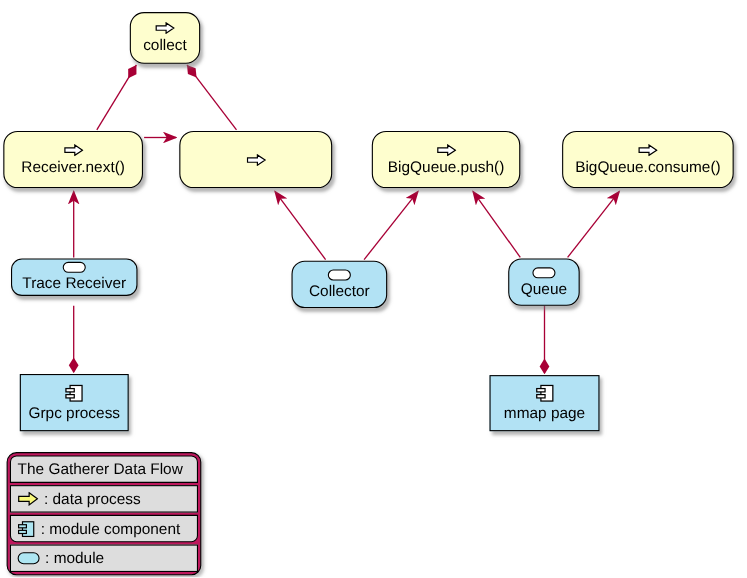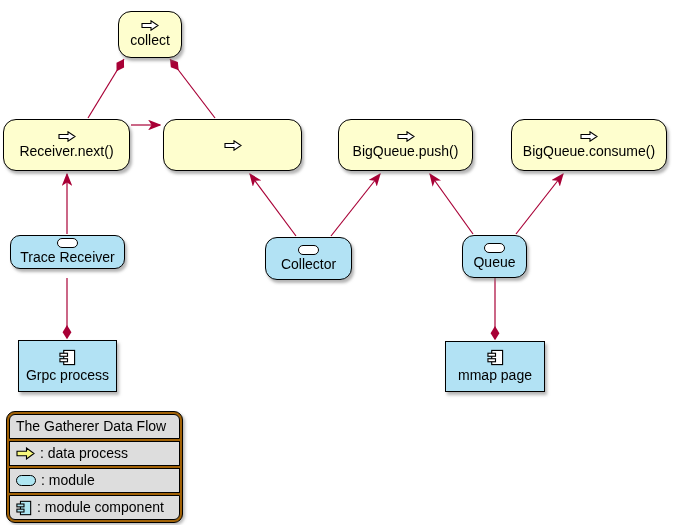--- a/index.html
+++ b/index.html
@@ -47,21 +47,21 @@
   #n-collector          { left: 265px; top: 237px; width: 87px;  height: 43px; }
   #n-queue              { left: 462px; top: 235px; width: 65px;  height: 43px; }
   #n-grpc-server        { left: 18px;  top: 340px; width: 99px;  height: 52px; }
   #n-mmap-page          { left: 445px; top: 341px; width: 100px; height: 51px; }
   
   .legend {
     position: absolute;
     left: 6px; top: 411px;
     width: 177px;
     box-sizing: border-box;
-    background: #a16207;
+    background: #be185d;
     border: 1px solid #000;
     border-radius: 9px;
     padding: 2px;
     box-shadow: 2px 2px 3px rgba(120,120,120,0.5);
     font-size: 14px;
   }
   .legend-cell {
     box-sizing: border-box;
     border: 1px solid #000;
     background: #DDDDDD;
@@ -201,29 +201,29 @@
       <span>The Gatherer Data Flow</span>
     </div>
     <div class="legend-cell">
       <span class="nicon">
         <svg width="19" height="13" viewBox="0 0 19 13">
             <path d="M1,4.2 H10.5 V1 L18,6.5 L10.5,12 V8.8 H1 Z" fill="#F8F87C" stroke="#000" stroke-width="1.1"></path>
           </svg>
       </span>
       <span>: data process</span>
     </div>
-    <div class="legend-cell">
-      <span class="oval-icon oval-blue"></span>
-      <span>: module</span>
-    </div>
     <div class="legend-cell last">
       <span class="nicon">
         <svg width="16" height="16" viewBox="0 0 18 18">
           <rect x="5" y="1.5" width="11.5" height="15" fill="#AEE6F2" stroke="#000" stroke-width="1.2"></rect>
           <rect x="1" y="4.5" width="8" height="3.2" fill="#AEE6F2" stroke="#000" stroke-width="1.2"></rect>
           <rect x="1" y="10.3" width="8" height="3.2" fill="#AEE6F2" stroke="#000" stroke-width="1.2"></rect>
         </svg>
       </span>
       <span>: module component</span>
     </div>
+    <div class="legend-cell">
+      <span class="oval-icon oval-blue"></span>
+      <span>: module</span>
+    </div>
   </div>
 
 </div>
 
 </body></html>

